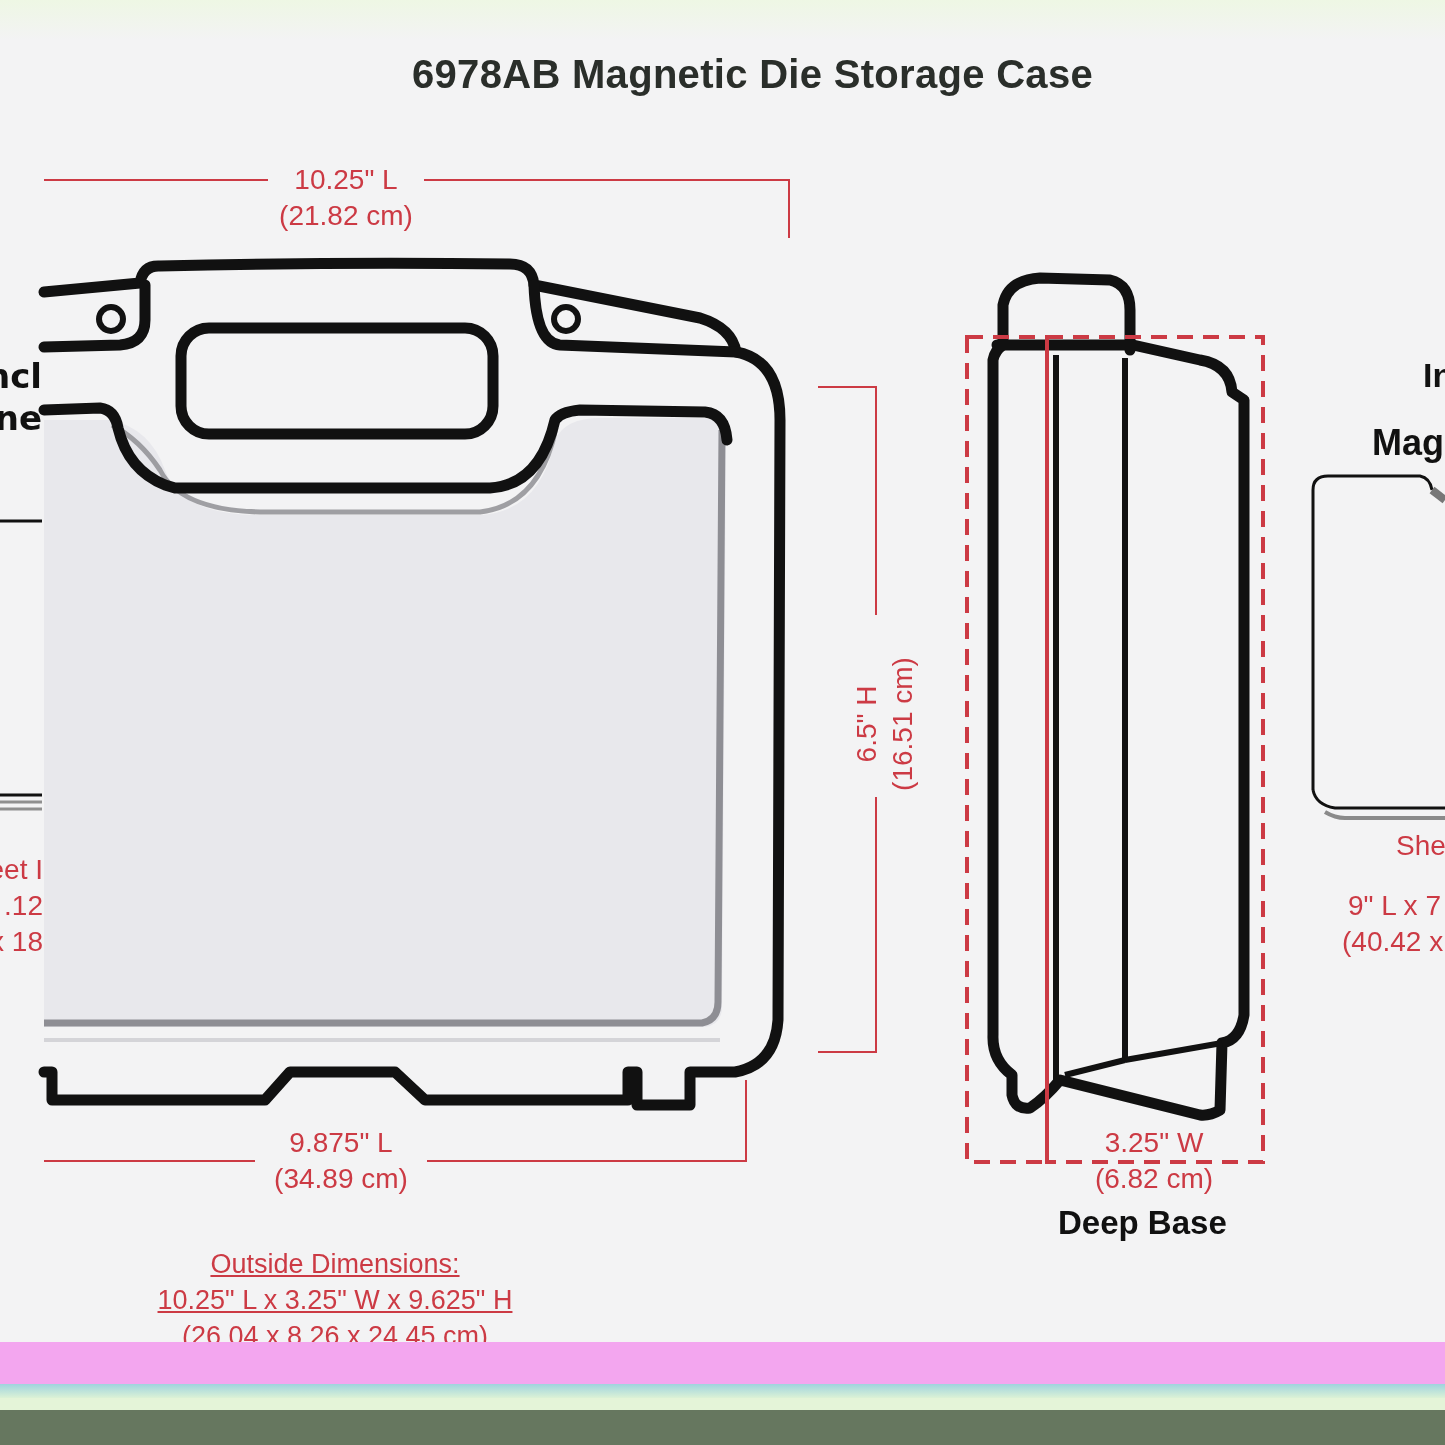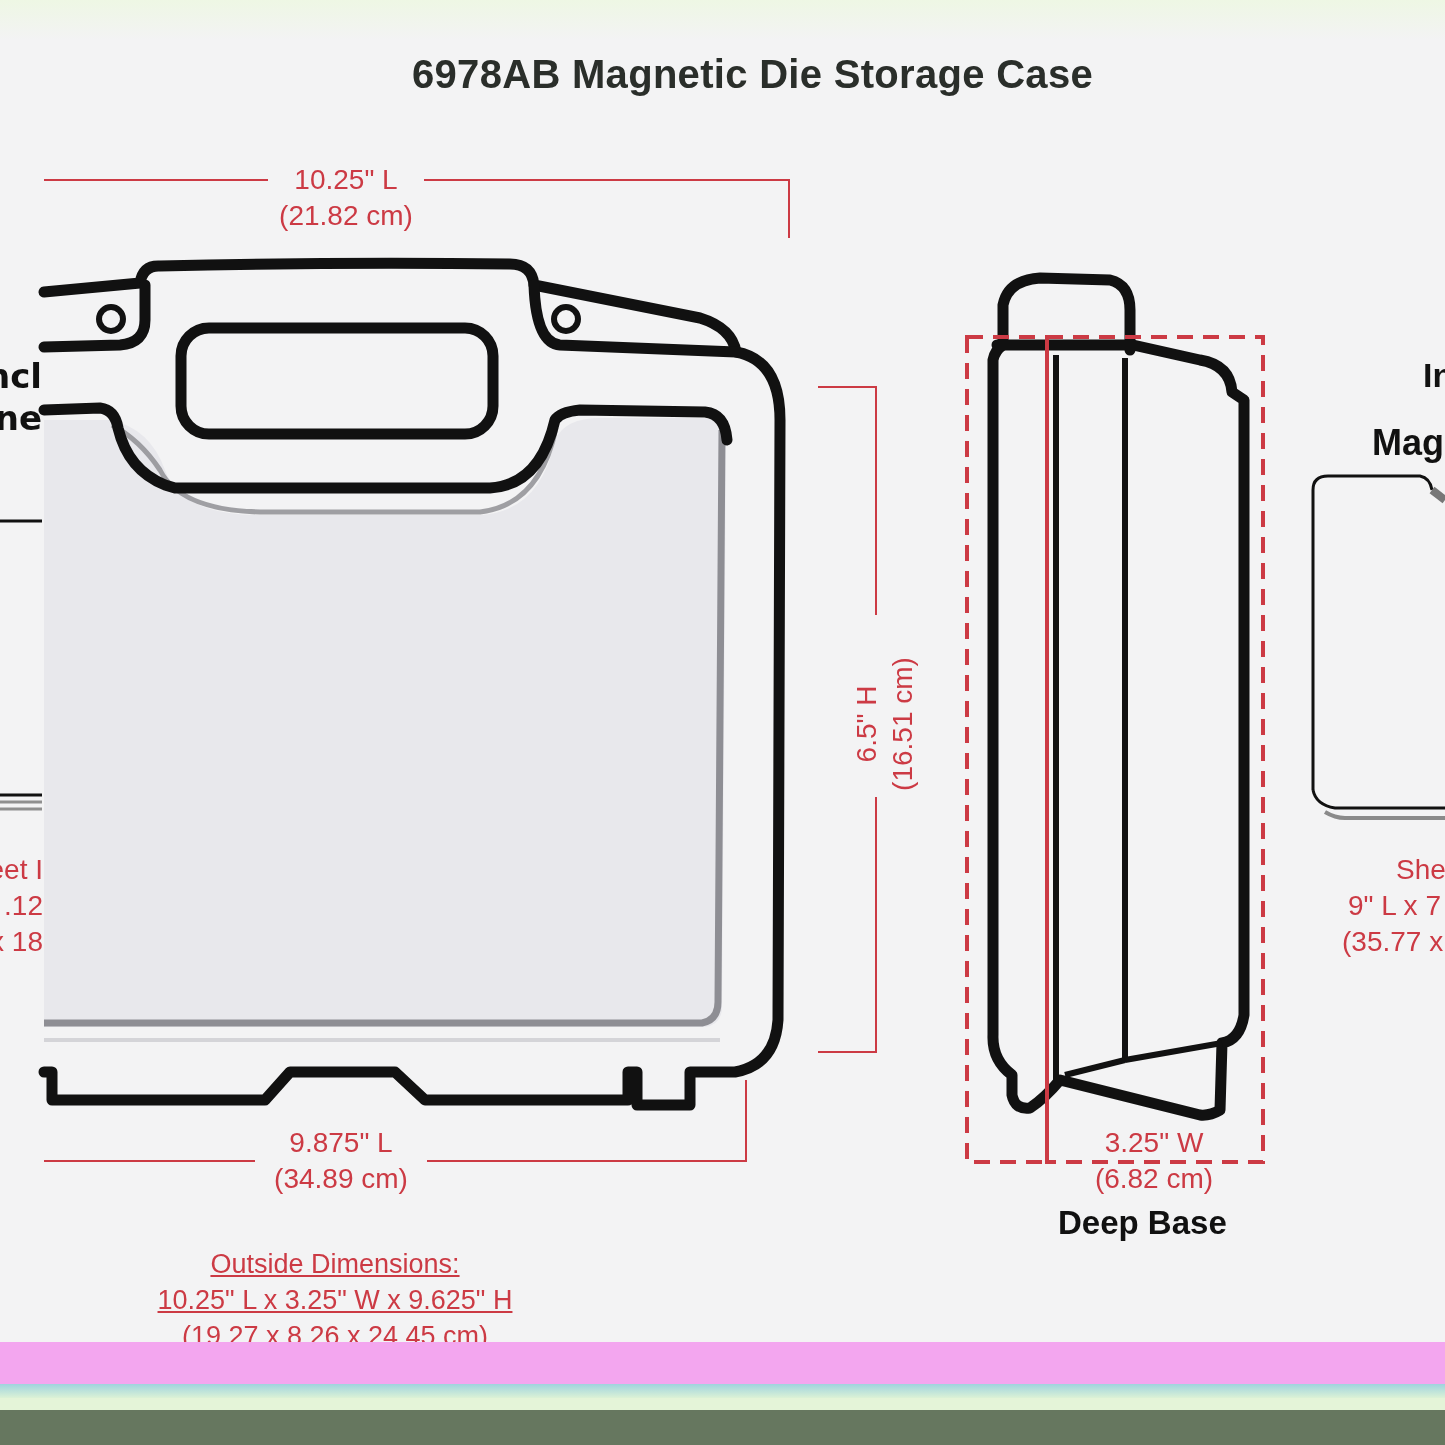--- a/index.html
+++ b/index.html
@@ -113,33 +113,33 @@
 
 <div class="lbl red" style="left:1075px; top:1125px; width:158px;">
   <div>3.25" W</div>
   <div>(6.82 cm)</div>
 </div>
 <div class="blk" style="left:1058px; top:1204px; font-size:33px;text-align:center;">Deep Base</div>
 
 <div class="lbl red" style="left:120px; top:1246px; width:430px; font-size:27px;text-decoration:underline;">
   <div>Outside Dimensions:</div>
   <div>10.25" L x 3.25" W x 9.625" H</div>
-  <div>(19.27 x 8.26 x 24.45 cm)</div>
+  <div>(26.04 x 8.26 x 24.45 cm)</div>
 </div>
 
 <div class="blk" style="right:1403px; top:356px; font-size:34px; font-family:'DejaVu Sans', sans-serif; text-align:right;">ncl</div>
 <div class="blk" style="right:1403px; top:398px; font-size:34px; font-family:'DejaVu Sans', sans-serif; text-align:right;">ne</div>
 <div class="lbl red" style="right:1402px; top:852px; text-align:right;">
   <div>eet I</div>
   <div>.12</div>
   <div>x 18</div>
 </div>
 
 <div class="blk" style="left:1423px; top:356px; font-size:34px;">In</div>
 <div class="blk" style="left:1372px; top:422px; font-size:36px;">Mag</div>
-<div class="lbl red" style="left:1396px; top:852px; text-align:left;">She</div>
+<div class="lbl red" style="left:1396px; top:828px; text-align:left;">She</div>
 <div class="lbl red" style="left:1348px; top:888px; text-align:left;">9" L x 7</div>
-<div class="lbl red" style="left:1342px; top:924px; text-align:left;">(35.77 x</div>
+<div class="lbl red" style="left:1342px; top:924px; text-align:left;">(40.42 x</div>
 
 <div class="band-pink"></div>
 <div class="band-cyan"></div>
 <div class="band-lt"></div>
 <div class="band-green"></div>
 
 </body></html>

